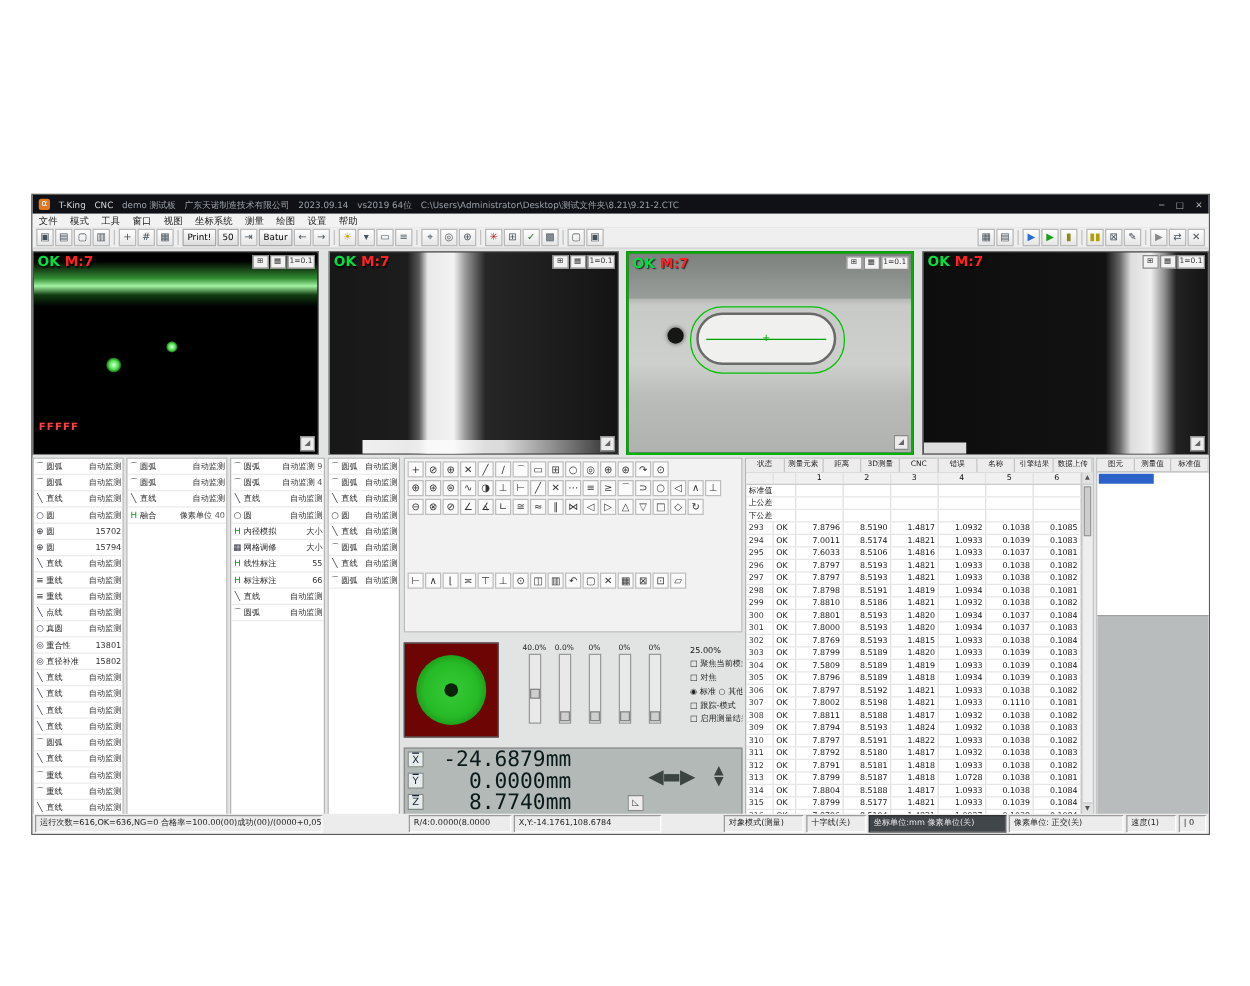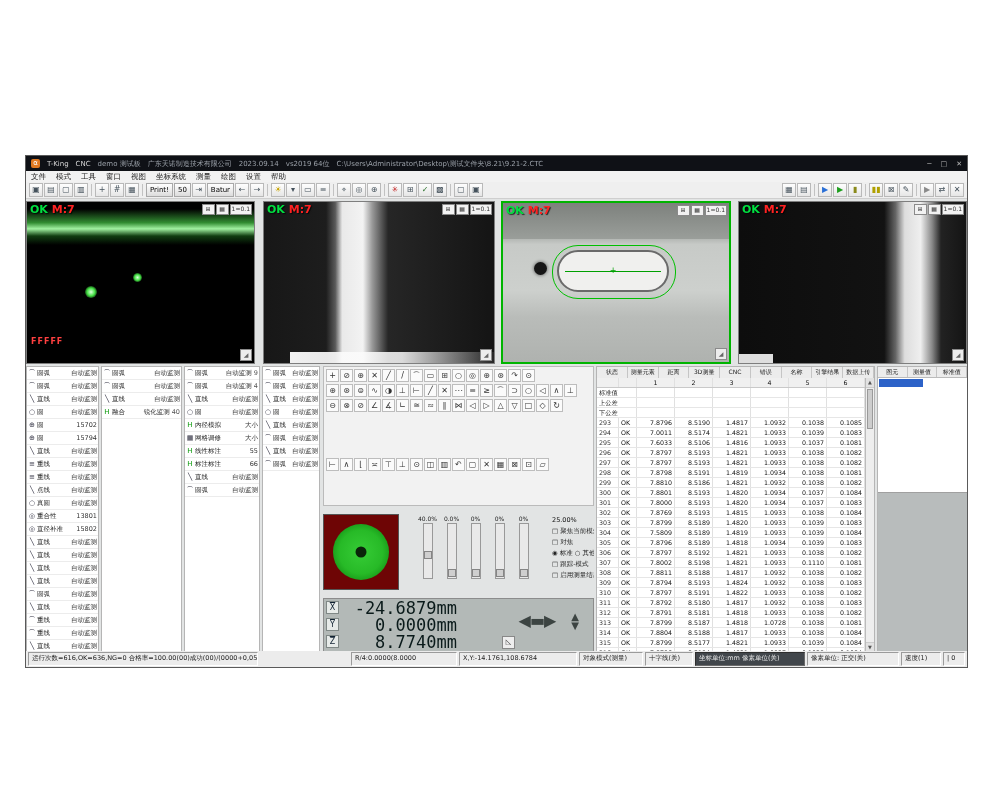--- a/index.html
+++ b/index.html
@@ -440,21 +440,21 @@
             <span class="st">自动监测</span>
           </div>
           <div class="lrow">
             <span class="ic">╲</span>
             <span class="nm">直线</span>
             <span class="st">自动监测</span>
           </div>
           <div class="lrow">
             <span class="ic" style="color: rgb(10, 154, 10);">H</span>
             <span class="nm">融合</span>
-            <span class="st">锐化监测</span>
+            <span class="st">像素单位</span>
             <span class="num">40</span>
           </div>
         </div>
       <div class="listcol" id="list2">
           <div class="lrow">
             <span class="ic">⌒</span>
             <span class="nm">圆弧</span>
             <span class="st">自动监测</span>
             <span class="num">9</span>
           </div>
@@ -1006,23 +1006,23 @@
         <div class="rbody">
           <div class="rblue"></div>
         </div>
         <div class="rgray"></div>
       </div>
     </div>
 
     <div class="statusbar" id="statusbar">
         <div class="seg" style="width: 230px;">运行次数=616,OK=636,NG=0 合格率=100.00(00)成功(00)/(0000+0,059)</div>
         <div class="seg grow"></div>
-        <div class="seg" style="width: 106px;">R/4:0.0000(8.0000</div>
+        <div class="seg" style="width: 82px;">R/4:0.0000(8.0000</div>
         <div class="seg" style="width: 118px;">X,Y:-14.1761,108.6784</div>
-        <div class="seg" style="width: 64px;">对象模式(测量)</div>
+        <div class="seg" style="width: 64px; margin-left: 48px;">对象模式(测量)</div>
         <div class="seg" style="width: 48px;">十字线(关)</div>
         <div class="seg dark" style="width: 110px;">坐标单位:mm 像素单位(关)</div>
         <div class="seg" style="width: 92px;">像素单位: 正交(关)</div>
         <div class="seg" style="width: 40px;">速度(1)</div>
         <div class="seg" style="width: 22px;">| 0</div>
       </div>
   </div>
 </div>
 
 </body></html>

